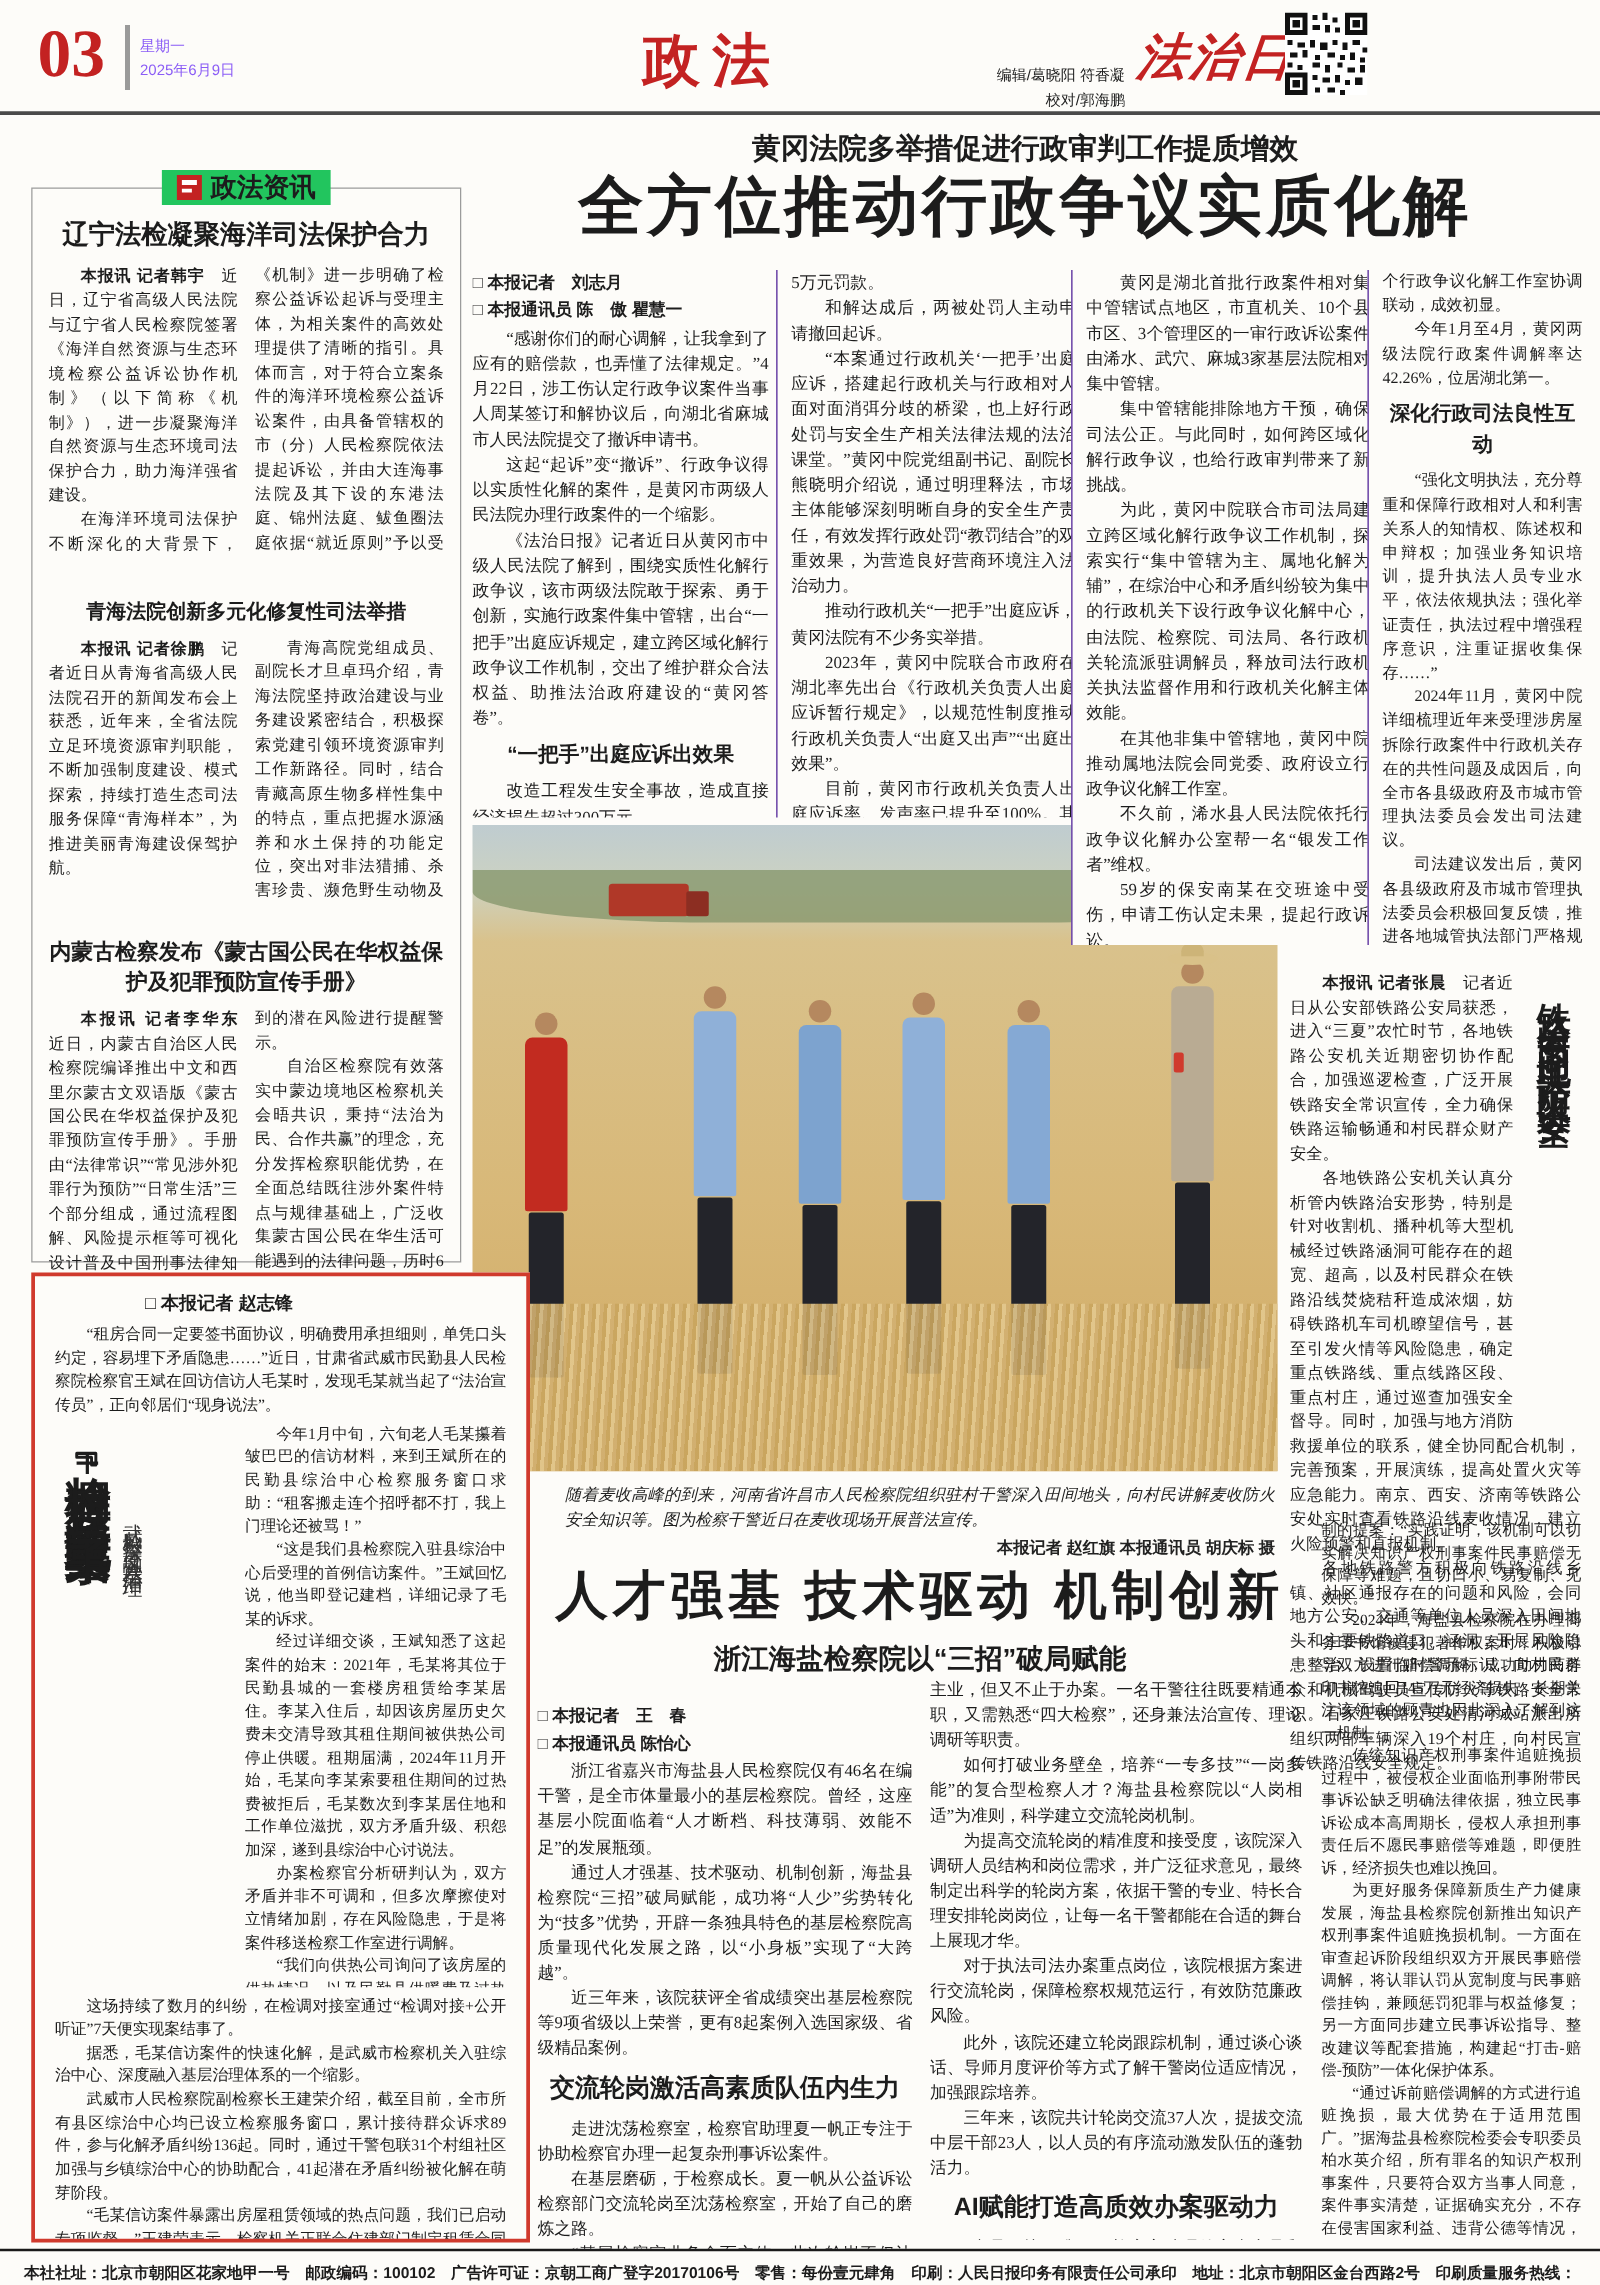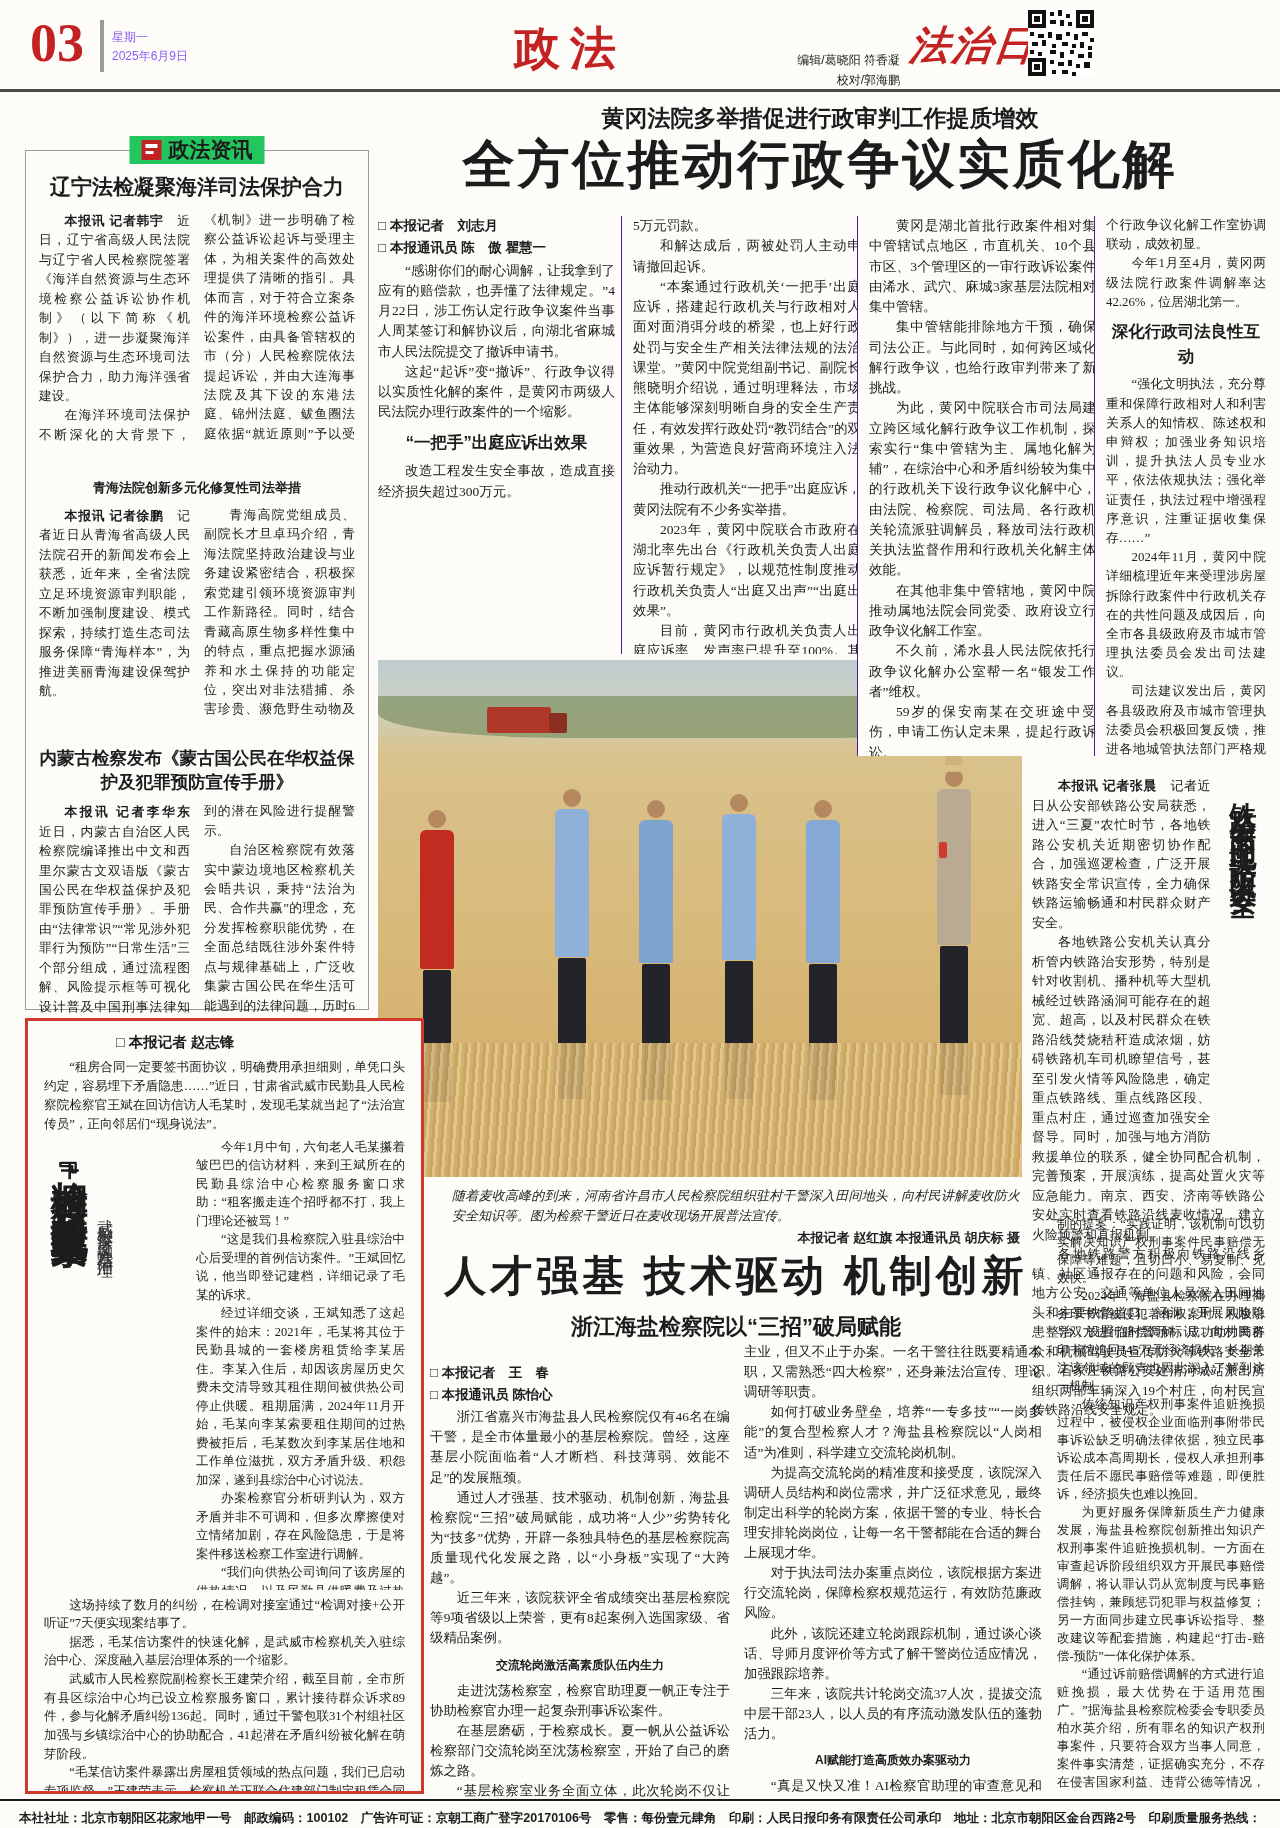--- a/index.html
+++ b/index.html
@@ -62,21 +62,21 @@
   .rb-flex{display:flex;height:452px;overflow:hidden;margin-top:4px;}
   .vt-block{width:152px;display:flex;flex-direction:row;justify-content:flex-start;padding-top:12px;}
   .vt-title{writing-mode:vertical-rl;font-size:37px;font-weight:900;line-height:1.35;letter-spacing:2px;font-family:"Liberation Serif",serif;}
   .vt-sub{writing-mode:vertical-rl;font-size:16px;color:#333;letter-spacing:4px;margin-top:56px;font-family:"Liberation Sans",sans-serif;}
   .rb-body{flex:1;font-size:12.5px;line-height:1.48;overflow:hidden;}
   .rb-tail{font-size:12.6px;line-height:1.48;height:218px;overflow:hidden;margin-top:6px;}
   
   .b-headline{font-size:42px;font-weight:900;text-align:center;letter-spacing:4px;font-family:"Liberation Sans",sans-serif;}
   .b-sub{font-size:22px;font-weight:700;text-align:center;margin-top:8px;font-family:"Liberation Sans",sans-serif;}
   .bcol{font-size:13.4px;line-height:1.5;overflow:hidden;}
-  .bcol .subhead{font-size:12px;text-align:center;}
+  .bcol .subhead{font-size:20px;text-align:center;}
   .bcol3{font-size:12.4px;line-height:1.45;}
   
   .footer{border-top:2px solid #1a1a1a;text-align:center;font-size:12.5px;font-weight:bold;padding-top:9px;font-family:"Liberation Sans",sans-serif;background:#fdfcf9;}
   
   .qr{image-rendering:pixelated;}
 </style>
 </head>
 <body>
 
 <div class="abs" style="left:0;top:0;width:1280px;height:92px;">
@@ -149,41 +149,42 @@
   <div class="badge">
     <span class="badge-icon"></span>
     <span class="badge-text">政法资讯</span>
   </div>
   <div style="padding:22px 13px 0 13px;">
     <div class="lb-title" style="font-size:21px;margin-bottom:10px;">辽宁法检凝聚海洋司法保护合力</div>
     <div class="twocol" style="height:252px;">
         <p class="para"><strong>本报讯 记者韩宇　</strong>近日，辽宁省高级人民法院与辽宁省人民检察院签署《海洋自然资源与生态环境检察公益诉讼协作机制》（以下简称《机制》），进一步凝聚海洋自然资源与生态环境司法保护合力，助力海洋强省建设。</p>
         <p class="para">在海洋环境司法保护不断深化的大背景下，《机制》进一步明确了检察公益诉讼起诉与受理主体，为相关案件的高效处理提供了清晰的指引。具体而言，对于符合立案条件的海洋环境检察公益诉讼案件，由具备管辖权的市（分）人民检察院依法提起诉讼，并由大连海事法院及其下设的东港法庭、锦州法庭、鲅鱼圈法庭依据“就近原则”予以受理。与此同时，检察机关与海事法院还将在送达、调查取证、执行等环节强化协作配合，携手探索禁止令等保全措施，以及增殖放流、劳务代偿、认购碳汇等多元化的替代性修复责任承担方式，全力推动海洋污染防治、海洋环境修复、海洋生态及海洋文化保护的系统性治理。</p>
       </div>
-    <div class="lb-title" style="font-size:13px;margin:16px 0 9px;">青海法院创新多元化修复性司法举措</div>
+    <div class="lb-title" style="font-size:16px;margin:16px 0 9px;">青海法院创新多元化修复性司法举措</div>
     <div class="twocol" style="height:226px;">
         <p class="para"><strong>本报讯 记者徐鹏　</strong>记者近日从青海省高级人民法院召开的新闻发布会上获悉，近年来，全省法院立足环境资源审判职能，不断加强制度建设、模式探索，持续打造生态司法服务保障“青海样本”，为推进美丽青海建设保驾护航。</p>
         <p class="para">青海高院党组成员、副院长才旦卓玛介绍，青海法院坚持政治建设与业务建设紧密结合，积极探索党建引领环境资源审判工作新路径。同时，结合青藏高原生物多样性集中的特点，重点把握水源涵养和水土保持的功能定位，突出对非法猎捕、杀害珍贵、濒危野生动物及野生动物制品非法交易行为的打击力度，实地走访生态环境治理区域，强化环境案件执行力度，形成惩罚违法行为、落实生态环境保护责任的闭环。</p>
       </div>
     <div class="lb-title" style="font-size:17.5px;margin:15px 0 8px;line-height:1.35;">内蒙古检察发布《蒙古国公民在华权益保护及犯罪预防宣传手册》</div>
     <div class="twocol" style="height:236px;">
         <p class="para"><strong>本报讯 记者李华东　</strong>近日，内蒙古自治区人民检察院编译推出中文和西里尔蒙古文双语版《蒙古国公民在华权益保护及犯罪预防宣传手册》。手册由“法律常识”“常见涉外犯罪行为预防”“日常生活”三个部分组成，通过流程图解、风险提示框等可视化设计普及中国刑事法律知识以及在中国期间可能遇到的潜在风险进行提醒警示。</p>
         <p class="para">自治区检察院有效落实中蒙边境地区检察机关会晤共识，秉持“法治为民、合作共赢”的理念，充分发挥检察职能优势，在全面总结既往涉外案件特点与规律基础上，广泛收集蒙古国公民在华生活可能遇到的法律问题，历时6个月编写、翻译与修改，打造了该宣传手册。</p>
       </div>
   </div>
 </div>
 
 <div class="abs kicker" style="left:375px;top:103px;width:890px;">黄冈法院多举措促进行政审判工作提质增效</div>
 <div class="abs headline" style="left:375px;top:130px;width:890px;">全方位推动行政争议实质化解</div>
 
 <div class="abs mcol" style="left:378px;top:216px;width:237px;height:438px;">
     <p class="byrow">□ 本报记者　刘志月</p>
     <p class="byrow">□ 本报通讯员 陈　傲 瞿慧一</p>
     <p class="para">“感谢你们的耐心调解，让我拿到了应有的赔偿款，也弄懂了法律规定。”4月22日，涉工伤认定行政争议案件当事人周某签订和解协议后，向湖北省麻城市人民法院提交了撤诉申请书。</p>
     <p class="para">这起“起诉”变“撤诉”、行政争议得以实质性化解的案件，是黄冈市两级人民法院办理行政案件的一个缩影。</p>
+    <p class="para">《法治日报》记者近日从黄冈市中级人民法院了解到，围绕实质性化解行政争议，该市两级法院敢于探索、勇于创新，实施行政案件集中管辖，出台“一把手”出庭应诉规定，建立跨区域化解行政争议工作机制，交出了维护群众合法权益、助推法治政府建设的“黄冈答卷”。</p>
     <div class="subhead">“一把手”出庭应诉出效果</div>
     <p class="para">改造工程发生安全事故，造成直接经济损失超过300万元。</p>
   </div>
 <div class="abs mcol colrule" style="left:621px;top:216px;width:228px;height:438px;">
     <p class="para noindent">5万元罚款。</p>
     <p class="para">和解达成后，两被处罚人主动申请撤回起诉。</p>
     <p class="para">“本案通过行政机关‘一把手’出庭应诉，搭建起行政机关与行政相对人面对面消弭分歧的桥梁，也上好行政处罚与安全生产相关法律法规的法治课堂。”黄冈中院党组副书记、副院长熊晓明介绍说，通过明理释法，市场主体能够深刻明晰自身的安全生产责任，有效发挥行政处罚“教罚结合”的双重效果，为营造良好营商环境注入法治动力。</p>
     <p class="para">推动行政机关“一把手”出庭应诉，黄冈法院有不少务实举措。</p>
     <p class="para">2023年，黄冈中院联合市政府在湖北率先出台《行政机关负责人出庭应诉暂行规定》，以规范性制度推动行政机关负责人“出庭又出声”“出庭出效果”。</p>
     <p class="para">目前，黄冈市行政机关负责人出庭应诉率、发声率已提升至100%。其中，“一把手”出庭应诉率达74%。</p>

